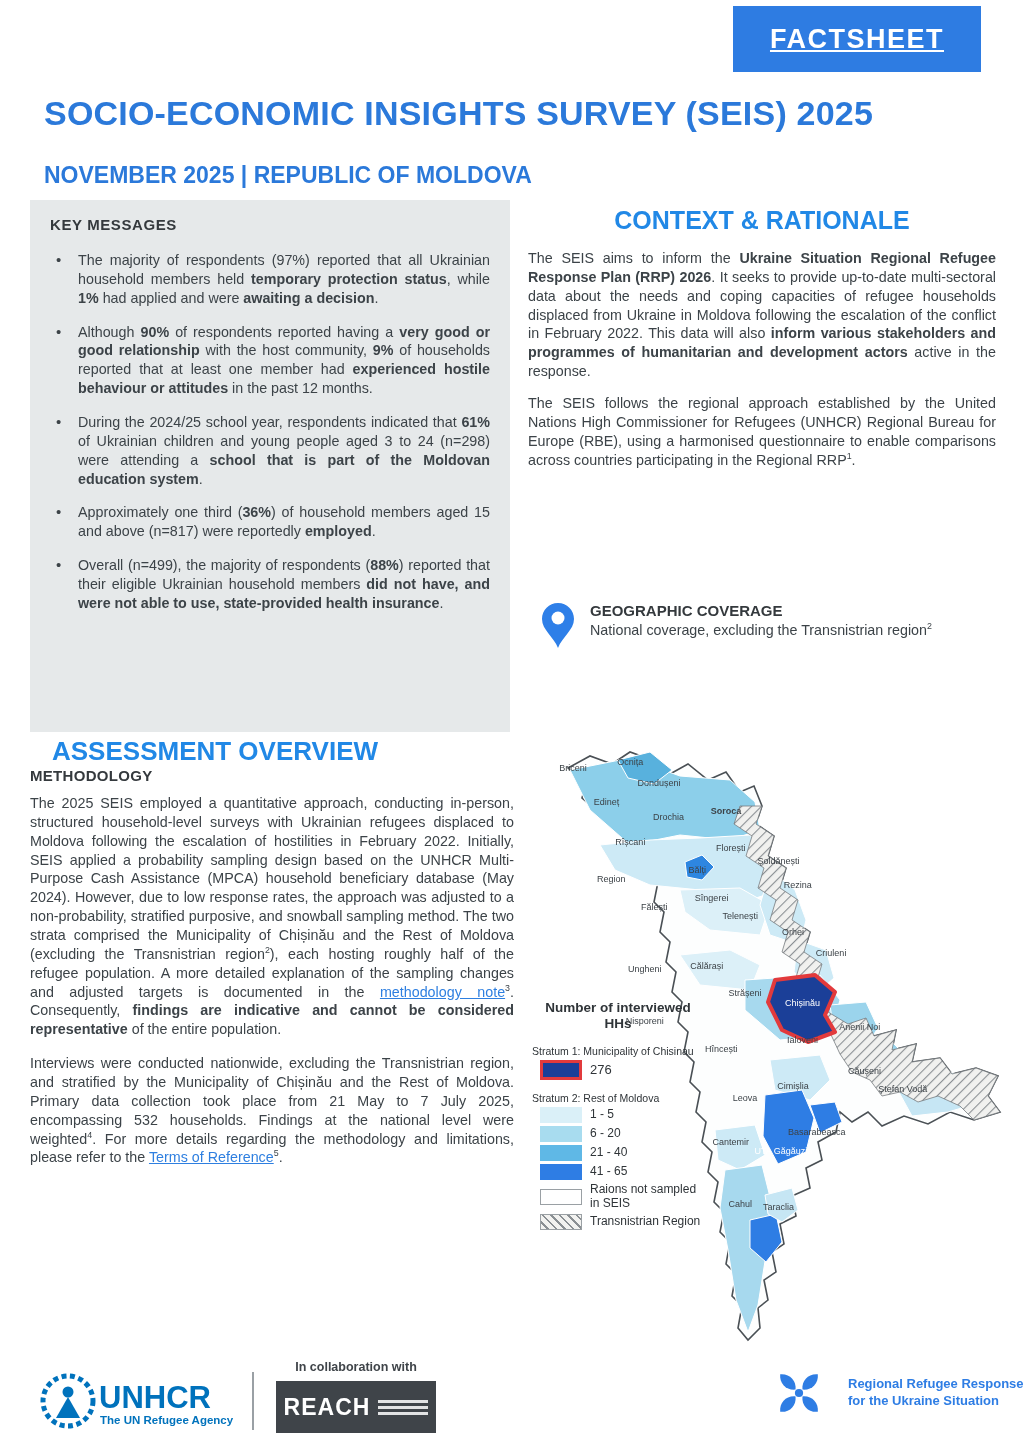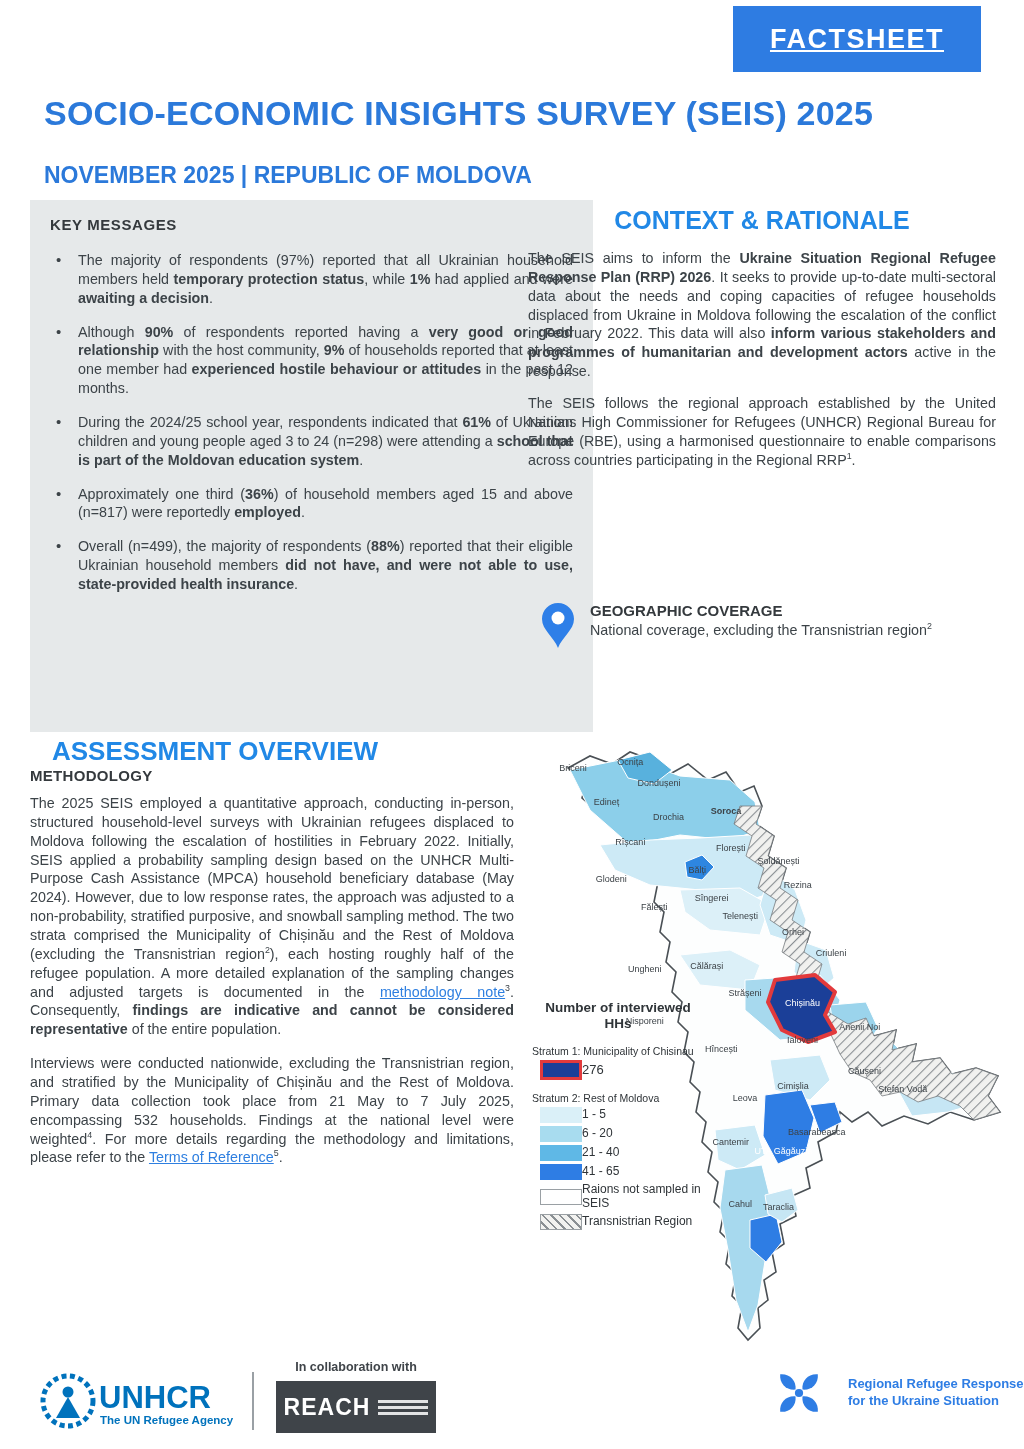--- a/index.html
+++ b/index.html
@@ -16,21 +16,21 @@
   .title {
     position:absolute; left:44px; top:94px; width:950px;
     color:#2b79da; font-size:34px; font-weight:700; letter-spacing:0.2px;
   }
   .subtitle {
     position:absolute; left:44px; top:162px; width:700px;
     color:#2b79da; font-size:23px; font-weight:700;
   }
   
   .keybox {
-    position:absolute; left:30px; top:200px; width:563px; height:532px;
+    position:absolute; left:30px; top:200px; width:480px; height:532px;
     background:#e6e9ea; padding:16px 20px 10px 20px;
   }
   .keybox h2 { font-size:15px; font-weight:700; color:#34393d; letter-spacing:0.6px; }
   .keybox ul { list-style:none; margin-top:18px; }
   .keybox li {
     position:relative; padding-left:28px; margin-bottom:15px;
     font-size:14.3px; line-height:1.32; color:#3c4348; text-align:justify;
   }
   .keybox li::before { content:"•"; position:absolute; left:6px; top:-1px; font-size:15px; color:#3c4348; }
   .b, b { font-weight:700; }
@@ -55,21 +55,21 @@
   .maplabel {
     position:absolute; transform:translate(-50%,-50%); font-size:9px; color:#3c4247;
     white-space:nowrap; pointer-events:none;
   }
   .maplabel.light { color:#ffffff; }
   .legend {
     position:absolute; left:2px; top:42%; width:172px; font-size:11px; color:#2f3438;
   }
   .legend .ltitle { font-size:13.5px; font-weight:700; text-align:center; line-height:1.25; margin-bottom:8px; }
   .legend .stratum { font-size:10.5px; margin:12px 0 3px 0; }
-  .lrow { display:flex; align-items:center; margin:3px 0 3px 8px; }
+  .lrow { display:flex; align-items:center; gap:8px; margin:3px 0 3px 8px; }
   .lswatch { width:42px; height:16px; flex:0 0 42px; }
   .lswatch.s1 { height:20px; }
   .lswatch.ns { background:#fff; border:1px solid #9aa0a4; }
   .lswatch.hatch {
     background:repeating-linear-gradient(45deg,#f2f2f0 0 4px,#8a8f93 4px 6px);
     border:1px solid #9aa0a4;
   }
   .lrow .llabel { font-size:12px; line-height:1.15; }
   
   .footer { position:absolute; left:0; top:1352px; width:1024px; height:97px; }
@@ -185,21 +185,21 @@
     <div id="map-labels">
         <span class="maplabel" style="left: 9%; top: 4.5%;">Briceni</span>
         <span class="maplabel" style="left: 21%; top: 3.5%;">Ocnița</span>
         <span class="maplabel" style="left: 27%; top: 7%;">Dondușeni</span>
         <span class="maplabel" style="left: 16%; top: 10%;">Edineț</span>
         <span class="maplabel" style="left: 41%; top: 11.5%; font-weight: bold;">Soroca</span>
         <span class="maplabel" style="left: 29%; top: 12.5%;">Drochia</span>
         <span class="maplabel" style="left: 21%; top: 16.5%;">Rîșcani</span>
         <span class="maplabel" style="left: 42%; top: 17.5%;">Florești</span>
         <span class="maplabel" style="left: 52%; top: 19.5%;">Șoldănești</span>
-        <span class="maplabel" style="left: 17%; top: 22.5%;">Glodeni</span>
+        <span class="maplabel" style="left: 17%; top: 22.5%;">Region</span>
         <span class="maplabel" style="left: 35%; top: 21%;">Bălți</span>
         <span class="maplabel" style="left: 38%; top: 25.5%;">Sîngerei</span>
         <span class="maplabel" style="left: 56%; top: 23.5%;">Rezina</span>
         <span class="maplabel" style="left: 26%; top: 27%;">Fălești</span>
         <span class="maplabel" style="left: 44%; top: 28.5%;">Telenești</span>
         <span class="maplabel" style="left: 55%; top: 31%;">Orhei</span>
         <span class="maplabel" style="left: 24%; top: 37%;">Ungheni</span>
         <span class="maplabel" style="left: 37%; top: 36.5%;">Călărași</span>
         <span class="maplabel" style="left: 63%; top: 34.5%;">Criuleni</span>
         <span class="maplabel" style="left: 45%; top: 41%;">Strășeni</span>

